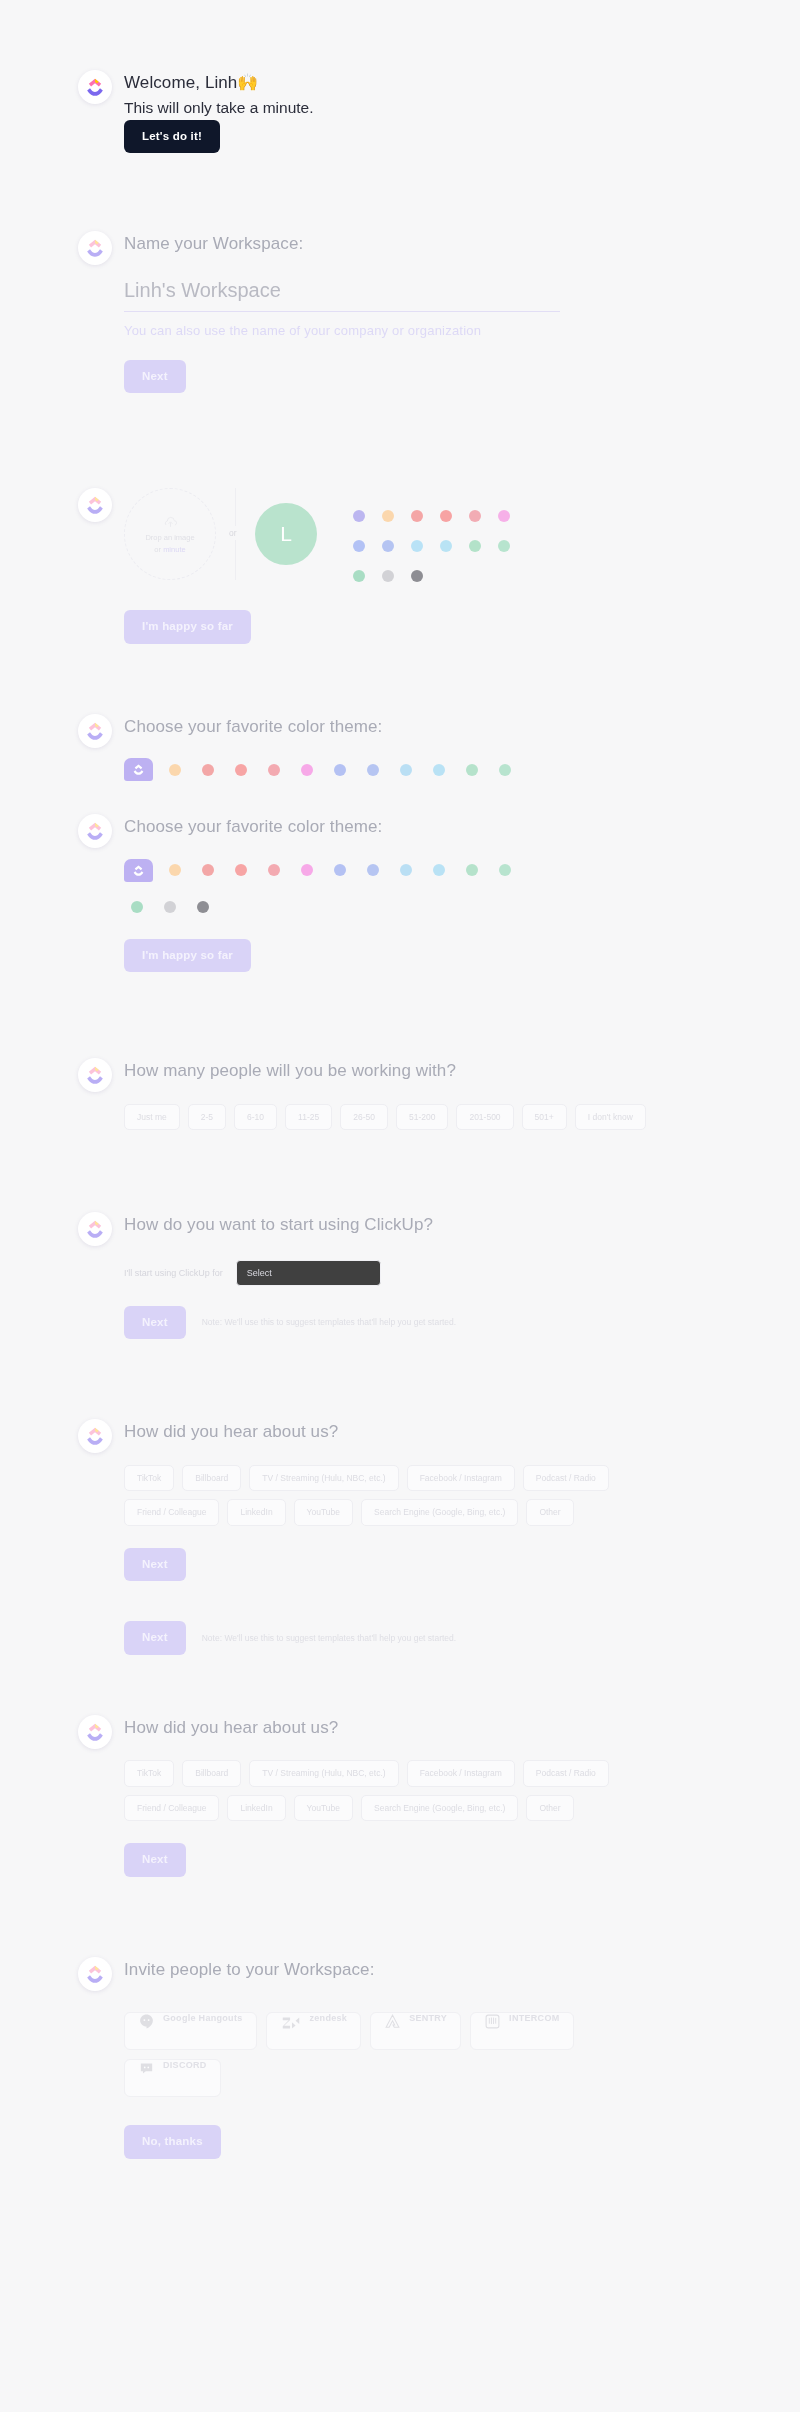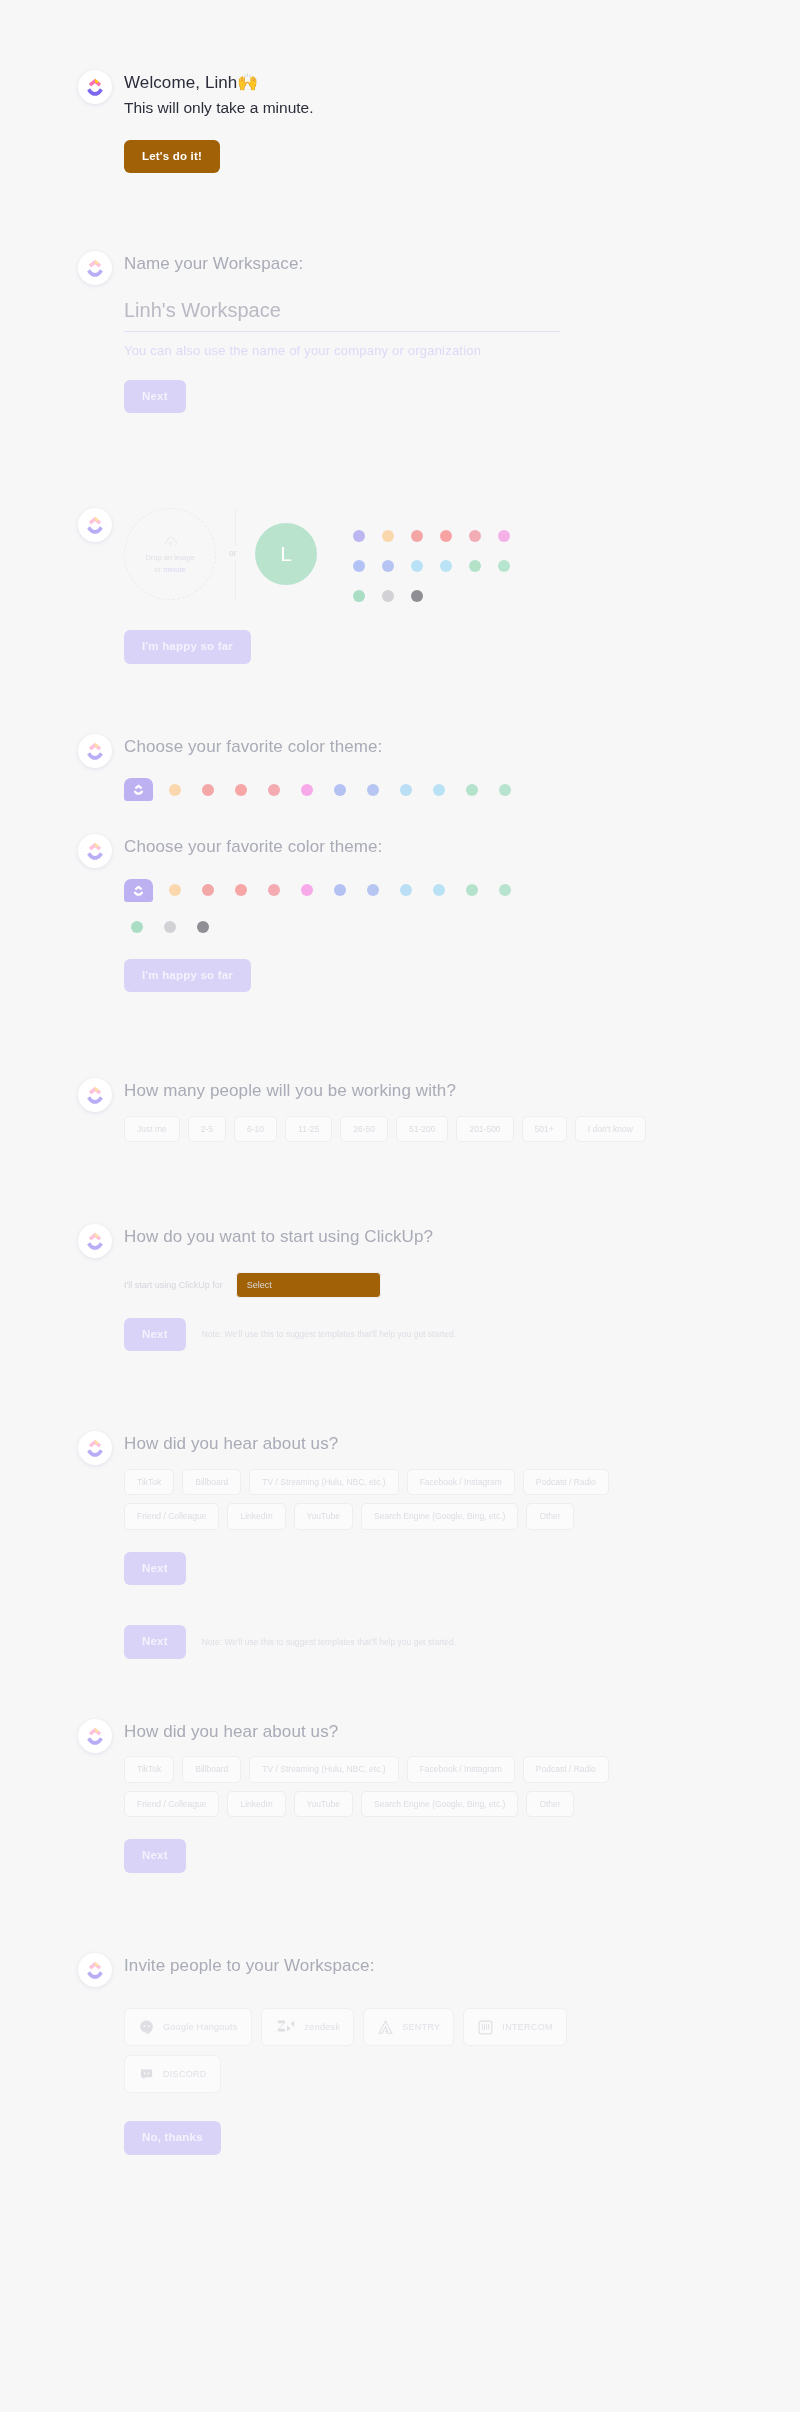--- a/index.html
+++ b/index.html
@@ -111,48 +111,49 @@
   }
   .theme-sel svg { width: 13px; height: 13px; }
   .theme-dot {
     width: 12px; height: 12px; border-radius: 50%;
     margin-right: 21px; cursor: pointer;
   }
   .theme-row2 { margin-top: 19px; display: flex; align-items: center; padding-left: 7px; }
   .theme-row2 .theme-dot { margin-right: 21px; }
 
   
-  .chips { display: flex; flex-wrap: wrap; gap: 8px; margin-top: 12px; width: 520px; }
+  .chips { display: flex; flex-wrap: wrap; gap: 8px; margin-top: 20px; width: 520px; }
   .chip {
     border: 1px solid #eeeef2; border-radius: 5px;
     background: #fbfbfc;
     font-size: 8.5px; color: #dcdce2;
     padding: 8px 12px; cursor: pointer;
     white-space: nowrap; line-height: 1;
   }
 
   
   .select-row { display: flex; align-items: center; margin-top: 22px; }
   .select-label { font-size: 9px; color: #d5d5dc; margin-right: 13px; }
   .select-box {
     width: 145px; border: 1px solid #f0f0f4; border-radius: 4px;
-    background: #a16207; padding: 7px 10px;
+    background: #404040; padding: 7px 10px;
     font-size: 9px; color: #dadae1; cursor: pointer;
   }
   .note-row { display: flex; align-items: center; gap: 16px; margin-top: 20px; }
   .note { font-size: 8.5px; color: #dedee4; }
 
   
   .integrations { display: flex; flex-wrap: wrap; gap: 9px; margin-top: 30px; width: 460px; }
   .int-card {
     border: 1px solid #f0f0f3; border-radius: 6px;
     background: #fbfbfc;
     height: 38px; padding: 0 13px;
-    display: flex; align-items: center; gap: 8px;
+    display: flex; gap: 8px;
     cursor: pointer;
+    font-weight: bold;
   }
   .int-name { font-size: 9px; color: #e0e0e6; letter-spacing: .3px; }
   .int-name.stack { line-height: 1.15; }
   .int-logo { width: 17px; height: 17px; opacity: .55; flex: 0 0 auto; }
   .int-logo.tall { width: 22px; height: 22px; }
 
   
   .s-welcome { margin-top: 30px; }
   .gap-1 { height: 78px; }
   .gap-2 { height: 73px; }
@@ -173,21 +174,21 @@
   <section class="step s-welcome">
     <div class="logo">
       <svg viewBox="0 0 24 24">
           <path d="M2.6 16.2L6 13.4l1.9 2.5c1 1.3 2.4 2 4.1 2s3.1-.7 4.1-2l1.9-2.5 3.4 2.8-2 2.6c-1.9 2.4-4.5 3.7-7.4 3.7s-5.5-1.3-7.4-3.7z" fill="#7b68ee"></path>
           <path d="M12 2.2L4.6 8.1l2.7 3.4L12 7.6l4.7 3.9 2.7-3.4z" fill="#fd71af"></path>
           <path d="M12 2.2l4.4 3.5-1.8 2.2L12 5.9z" fill="#ffc800"></path>
         </svg>
     </div>
     <div class="heading">Welcome, Linh🙌</div>
     <div class="subline" style="">This will only take a minute.</div>
-    <button class="btn btn-primary" style="margin-top: 20px; background: #a16207;">Let's do it!</button>
+    <button class="btn btn-primary" style="background: #0f172a;">Let's do it!</button>
   </section>
 
   <div class="gap-1"></div>
 
   <section class="step">
     <div class="logo">
       <svg viewBox="0 0 24 24">
           <path d="M2.6 16.2L6 13.4l1.9 2.5c1 1.3 2.4 2 4.1 2s3.1-.7 4.1-2l1.9-2.5 3.4 2.8-2 2.6c-1.9 2.4-4.5 3.7-7.4 3.7s-5.5-1.3-7.4-3.7z" fill="#b9aef5"></path>
           <path d="M12 2.2L4.6 8.1l2.7 3.4L12 7.6l4.7 3.9 2.7-3.4z" fill="#fcc3da"></path>
           <path d="M12 2.2l4.4 3.5-1.8 2.2L12 5.9z" fill="#ffe49a"></path>

